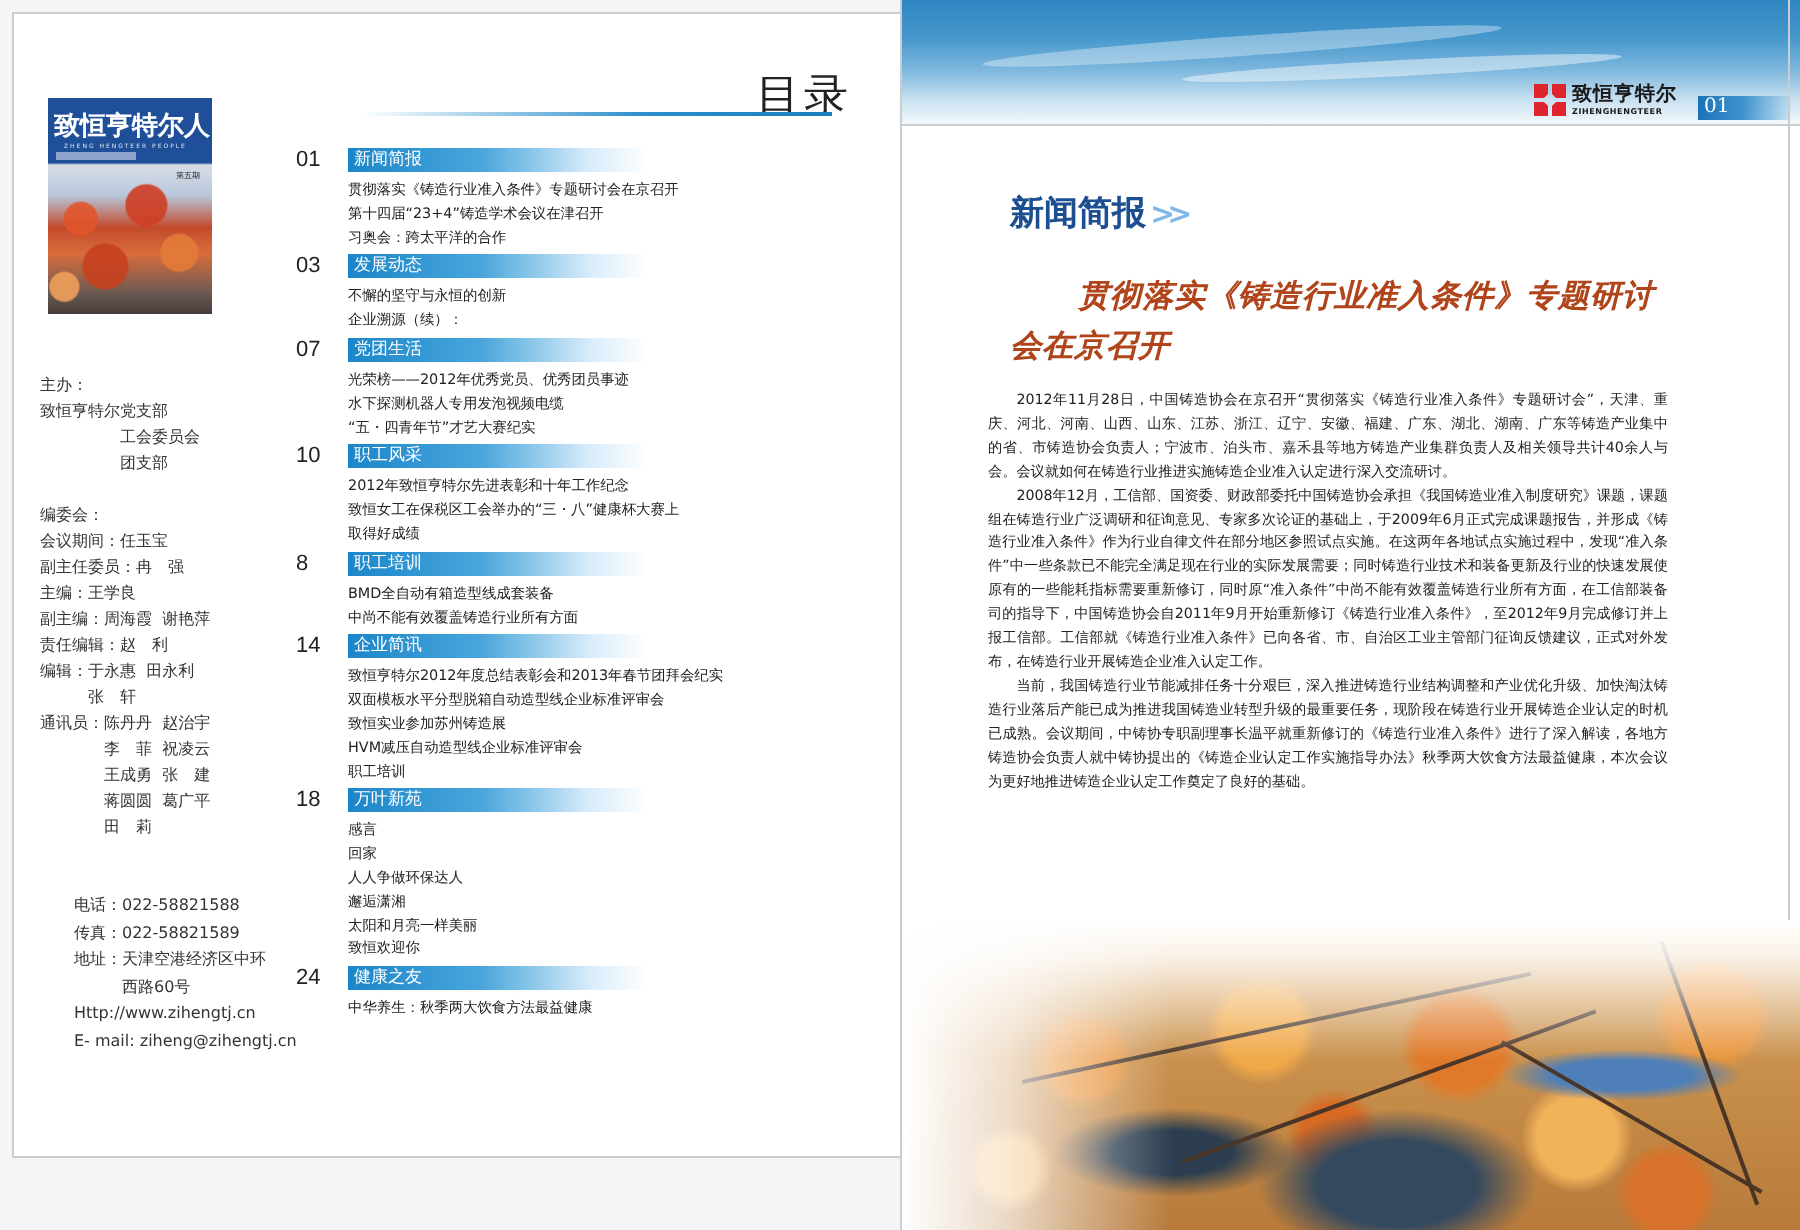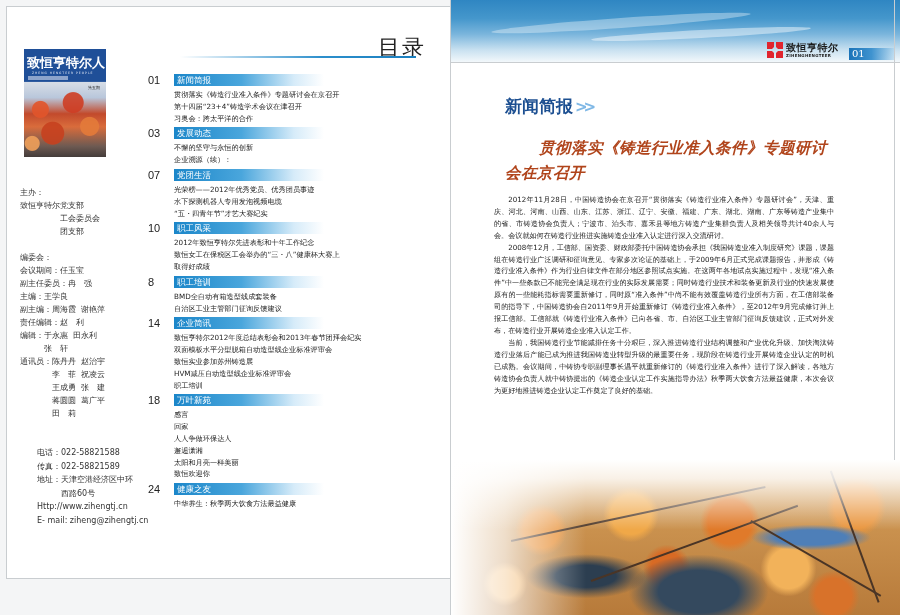--- a/index.html
+++ b/index.html
@@ -190,21 +190,21 @@
       </div>
     </div>
 
     <div class="toc-section">
       <div class="toc-head">
         <span class="toc-num">8</span>
         <span class="toc-label">职工培训</span>
       </div>
       <div class="toc-items">
         <div class="it">BMD全自动有箱造型线成套装备</div>
-        <div class="it">自治区工业主管部门征询反馈建议</div>
+        <div class="it">中尚不能有效覆盖铸造行业所有方面</div>
       </div>
     </div>
 
     <div class="toc-section">
       <div class="toc-head">
         <span class="toc-num">14</span>
         <span class="toc-label">企业简讯</span>
       </div>
       <div class="toc-items">
         <div class="it">致恒亨特尔2012年度总结表彰会和2013年春节团拜会纪实</div>

